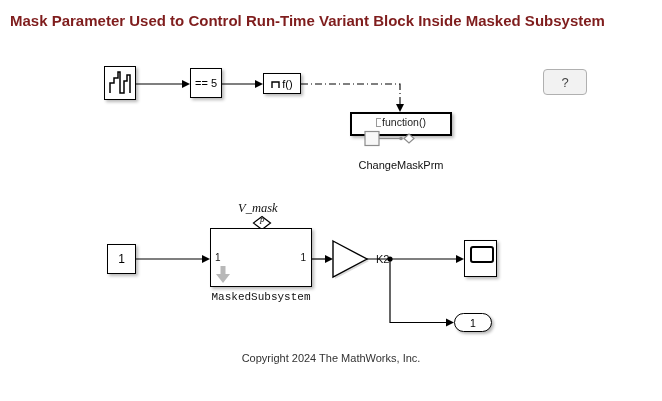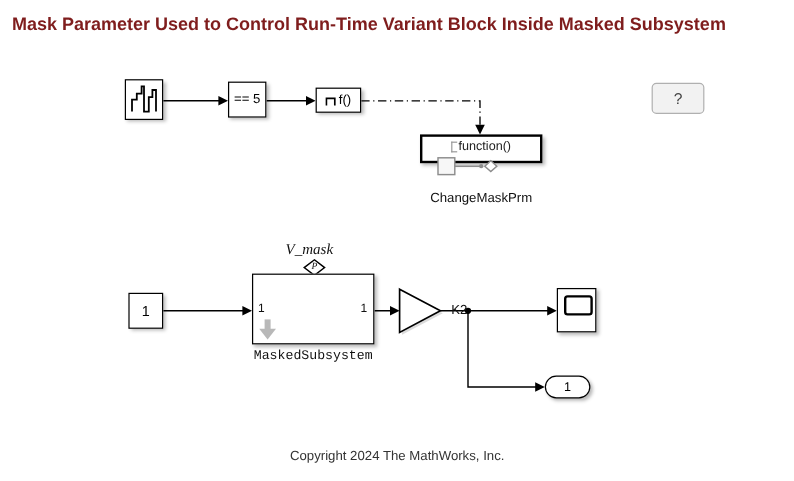--- a/index.html
+++ b/index.html
@@ -28,21 +28,21 @@
   }
   .ann{position:absolute;font-family:"Liberation Serif",serif;font-style:italic;
     font-size:12.5px;color:#111;}
   .fn-block{border:2.5px solid #000;}
   .fn-header{display:flex;align-items:center;justify-content:center;
     font-size:10.5px;color:#222;margin-top:2px;}
   .fn-vis-icon{display:inline-block;width:4px;height:7px;border:1px solid #9a9a9a;
     border-right:none;margin-right:1px;}
   .screen{position:absolute;left:5px;top:5px;width:20px;height:13px;
     border:2px solid #000;border-radius:3px;background:#fff;}
-  .copyright{position:absolute;left:0;top:374px;width:662px;text-align:center;
+  .copyright{position:absolute;left:0;top:352px;width:662px;text-align:center;
     font-size:11px;color:#333;}
 </style>
 </head>
 <body>
 
 <div id="canvas">
 
   <div class="title">Mask Parameter Used to Control Run-Time Variant Block Inside Masked Subsystem</div>
 
   <svg id="wires" width="662" height="401" viewBox="0 0 662 401">

